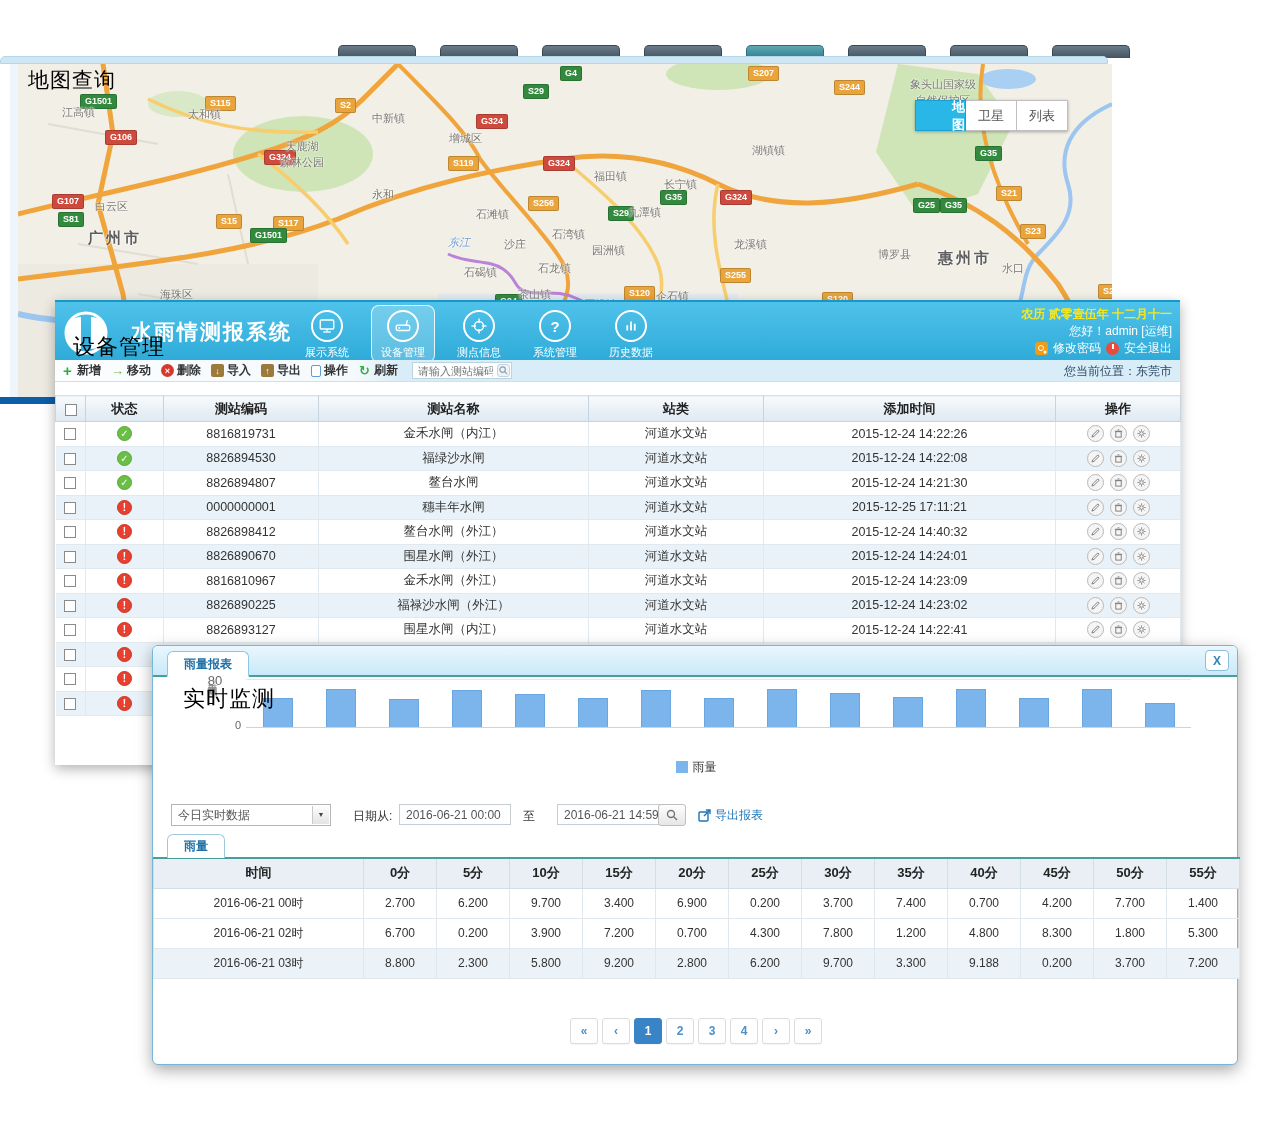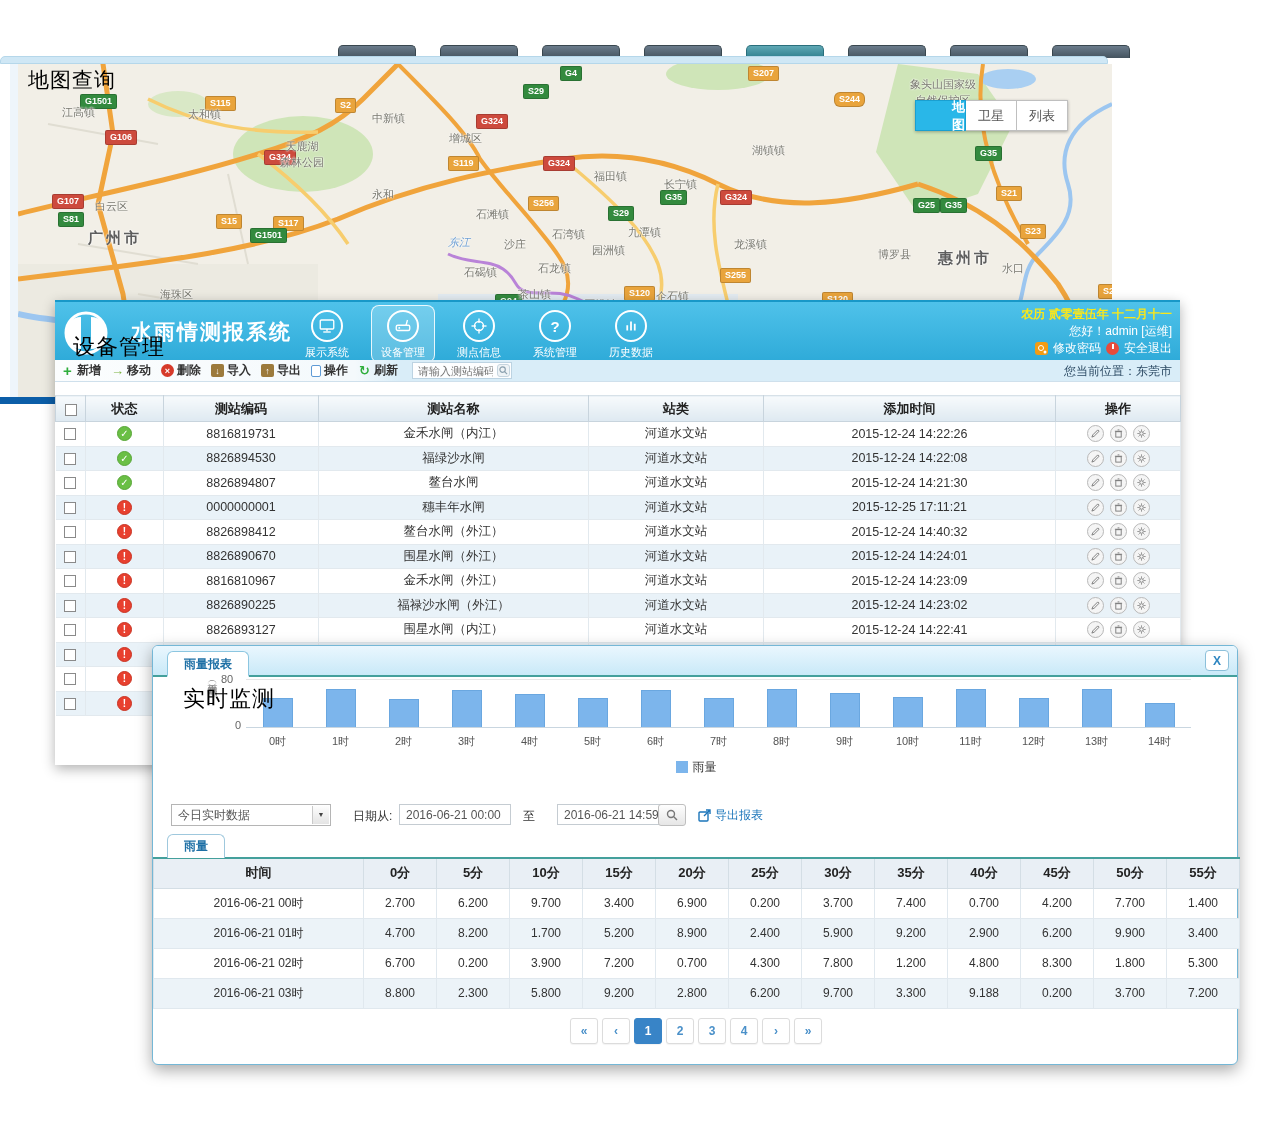--- a/index.html
+++ b/index.html
@@ -82,21 +82,21 @@
     border:1px solid #74b7d6; border-radius:6px; box-shadow:0 5px 16px rgba(0,0,0,.35); z-index:3; }
   .dlg-titlebar { position:relative; height:31px; background:linear-gradient(#eaf7fe,#c9e9f8); border-bottom:2px solid #44a09c; border-radius:5px 5px 0 0; }
   .dlg-tab { position:absolute; left:14px; bottom:-2px; height:26px; line-height:24px; padding:0 16px; background:#fff;
     border:1px solid #8cc6e0; border-bottom:2px solid #fff; border-radius:6px 6px 0 0; color:#1d6fa5; font-size:12px; font-weight:bold; cursor:pointer; }
   .dlg-close { position:absolute; right:8px; top:4px; width:24px; height:21px; background:#fff; border:1px solid #8cc0da;
     border-radius:4px; color:#2e86c1; font-weight:bold; font-size:12px; display:flex; align-items:center; justify-content:center; cursor:pointer; }
   .chart-area { position:absolute; left:0; top:31px; width:1086px; height:126px; }
   .plot { position:absolute; left:93px; top:2px; width:945px; height:49px; border-top:1px solid #e6e6e6; border-bottom:1px solid #c9d6e0; display:flex; }
   .slot { flex:1; position:relative; }
   .bar { position:absolute; bottom:0; left:50%; transform:translateX(-50%); width:30px; background:#7cb5ec; border:1px solid #6aa7e0; border-bottom:none; }
-  .ymax { position:absolute; left:68px; top:-4px; width:28px; text-align:left; font-size:11px; color:#666; }
+  .ymax { position:absolute; left:48px; top:-4px; width:28px; text-align:center; font-size:13px; color:#666; }
   .ymin { position:absolute; left:60px; top:42px; width:28px; text-align:right; font-size:11px; color:#666; }
   .ytitle { position:absolute; left:52px; top:0px; writing-mode:vertical-rl; font-size:10px; color:#888; height:60px; }
   .xlabels { position:absolute; left:93px; top:57px; width:945px; display:flex; }
   .xlabels div { flex:1; text-align:center; font-size:11px; color:#555; }
   .legend { position:absolute; left:0; top:82px; width:1086px; text-align:center; font-size:12px; color:#333; }
   .legend .sq { display:inline-block; width:12px; height:12px; background:#7cb5ec; vertical-align:-2px; margin-right:5px; }
   .dlg-filter { position:absolute; left:0; top:158px; width:1086px; height:24px; font-size:12px; color:#333; }
   .sel { position:absolute; left:18px; top:0; width:160px; height:22px; border:1px solid #b5b5b5; background:#fff; color:#555; line-height:20px; padding-left:6px; cursor:pointer; }
   .sel .arr { position:absolute; right:1px; top:1px; width:17px; height:18px; background:linear-gradient(#fdfdfd,#e4e4e4); border-left:1px solid #c9c9c9; font-size:7px; color:#444; display:flex; align-items:center; justify-content:center; }
   .flabel { position:absolute; top:4px; }
@@ -152,21 +152,21 @@
       <path d="M965,0 C955,60 975,120 1010,180" stroke="#f0a43c" stroke-width="4" fill="none"></path>
       <path d="M380,0 C420,40 450,70 462,95 C480,120 500,140 520,165 C540,190 560,210 545,240 C535,260 520,270 500,285" stroke="#f0a43c" stroke-width="4" fill="none"></path>
       <path d="M545,95 C600,140 628,170 640,200 C650,228 640,258 605,290" stroke="#f7cd6e" stroke-width="3.5" fill="none"></path>
       <path d="M240,90 C280,120 310,150 330,180 M130,35 C180,60 230,70 300,68 M700,120 C690,160 700,200 710,240" stroke="#f7cd6e" stroke-width="3.5" fill="none"></path>
       <path d="M430,190 C450,200 470,195 485,205 C500,215 495,225 510,228 C525,231 540,225 560,235 C590,250 620,245 650,255 C700,265 740,255 790,270 C830,282 862,292 882,302" stroke="#b983d8" stroke-width="3" fill="none"></path>
     </svg>
     <div id="map-shields">
         <span class="map-shield sh-green" style="left: 542px; top: 2px;">G4</span>
         <span class="map-shield sh-orange" style="left: 730px; top: 2px;">S207</span>
         <span class="map-shield sh-green" style="left: 505px; top: 20px;">S29</span>
-        <span class="map-shield sh-orange" style="left: 816px; top: 28px; border-radius: 6px;">S244</span>
+        <span class="map-shield sh-orange" style="left: 816px; top: 16px;">S244</span>
         <span class="map-shield sh-red" style="left: 458px; top: 50px;">G324</span>
         <span class="map-shield sh-orange" style="left: 317px; top: 34px;">S2</span>
         <span class="map-shield sh-orange" style="left: 187px; top: 32px;">S115</span>
         <span class="map-shield sh-green" style="left: 62px; top: 30px;">G1501</span>
         <span class="map-shield sh-red" style="left: 87px; top: 66px;">G106</span>
         <span class="map-shield sh-red" style="left: 246px; top: 86px;">G324</span>
         <span class="map-shield sh-red" style="left: 525px; top: 92px;">G324</span>
         <span class="map-shield sh-orange" style="left: 430px; top: 92px;">S119</span>
         <span class="map-shield sh-green" style="left: 957px; top: 82px;">G35</span>
         <span class="map-shield sh-red" style="left: 34px; top: 130px;">G107</span>
@@ -196,21 +196,21 @@
 森林公园</div>
         <div class="map-label " style="left: 77px; top: 134px;">白云区</div>
         <div class="map-label big" style="left: 70px; top: 166px;">广州市</div>
         <div class="map-label " style="left: 142px; top: 222px;">海珠区</div>
         <div class="map-label " style="left: 354px; top: 122px;">永和</div>
         <div class="map-label " style="left: 431px; top: 66px;">增城区</div>
         <div class="map-label " style="left: 576px; top: 104px;">福田镇</div>
         <div class="map-label " style="left: 646px; top: 112px;">长宁镇</div>
         <div class="map-label " style="left: 458px; top: 142px;">石滩镇</div>
         <div class="map-label " style="left: 534px; top: 162px;">石湾镇</div>
-        <div class="map-label " style="left: 610px; top: 160px; font-family: Liberation Serif, serif;">九潭镇</div>
+        <div class="map-label " style="left: 610px; top: 140px; font-family: Liberation Serif, serif;">九潭镇</div>
         <div class="map-label " style="left: 574px; top: 178px;">园洲镇</div>
         <div class="map-label " style="left: 486px; top: 172px;">沙庄</div>
         <div class="map-label water" style="left: 430px; top: 170px;">东江</div>
         <div class="map-label " style="left: 446px; top: 200px;">石碣镇</div>
         <div class="map-label " style="left: 520px; top: 196px;">石龙镇</div>
         <div class="map-label " style="left: 500px; top: 222px;">茶山镇</div>
         <div class="map-label " style="left: 638px; top: 224px;">企石镇</div>
         <div class="map-label " style="left: 566px; top: 232px;">石排镇</div>
         <div class="map-label " style="left: 716px; top: 172px;">龙溪镇</div>
         <div class="map-label " style="left: 734px; top: 78px;">湖镇镇</div>
@@ -659,37 +659,20 @@
           <div class="slot">
             <div class="bar" style="height: 29px; background: rgb(124, 181, 236);"></div>
           </div>
           <div class="slot">
             <div class="bar" style="height: 38px; background: rgb(124, 181, 236);"></div>
           </div>
           <div class="slot">
             <div class="bar" style="height: 24px; background: rgb(124, 181, 236);"></div>
           </div>
         </div>
-      <div class="xlabels" id="chart-xlabels">
-          <div>0时</div>
-          <div>1时</div>
-          <div>2时</div>
-          <div>3时</div>
-          <div>4时</div>
-          <div>5时</div>
-          <div>6时</div>
-          <div>7时</div>
-          <div>8时</div>
-          <div>9时</div>
-          <div>10时</div>
-          <div>11时</div>
-          <div>12时</div>
-          <div>13时</div>
-          <div>14时</div>
-        </div>
       <div class="legend">
         <span class="sq"></span><span>雨量</span>
       </div>
     </div>
     <div class="dlg-filter">
       <span class="sel">
         <span>今日实时数据</span>
         <span class="arr">▼</span>
       </span>
       <span class="flabel" style="left:200px;">日期从:</span>
@@ -753,35 +736,20 @@
             <td>3.400</td>
             <td>6.900</td>
             <td>0.200</td>
             <td>3.700</td>
             <td>7.400</td>
             <td>0.700</td>
             <td>4.200</td>
             <td>7.700</td>
             <td>1.400</td>
           </tr>
-          <tr class="alt">
-            <td>2016-06-21 01时</td>
-            <td>4.700</td>
-            <td>8.200</td>
-            <td>1.700</td>
-            <td>5.200</td>
-            <td>8.900</td>
-            <td>2.400</td>
-            <td>5.900</td>
-            <td>9.200</td>
-            <td>2.900</td>
-            <td>6.200</td>
-            <td>9.900</td>
-            <td>3.400</td>
-          </tr>
           <tr>
             <td>2016-06-21 02时</td>
             <td>6.700</td>
             <td>0.200</td>
             <td>3.900</td>
             <td>7.200</td>
             <td>0.700</td>
             <td>4.300</td>
             <td>7.800</td>
             <td>1.200</td>

